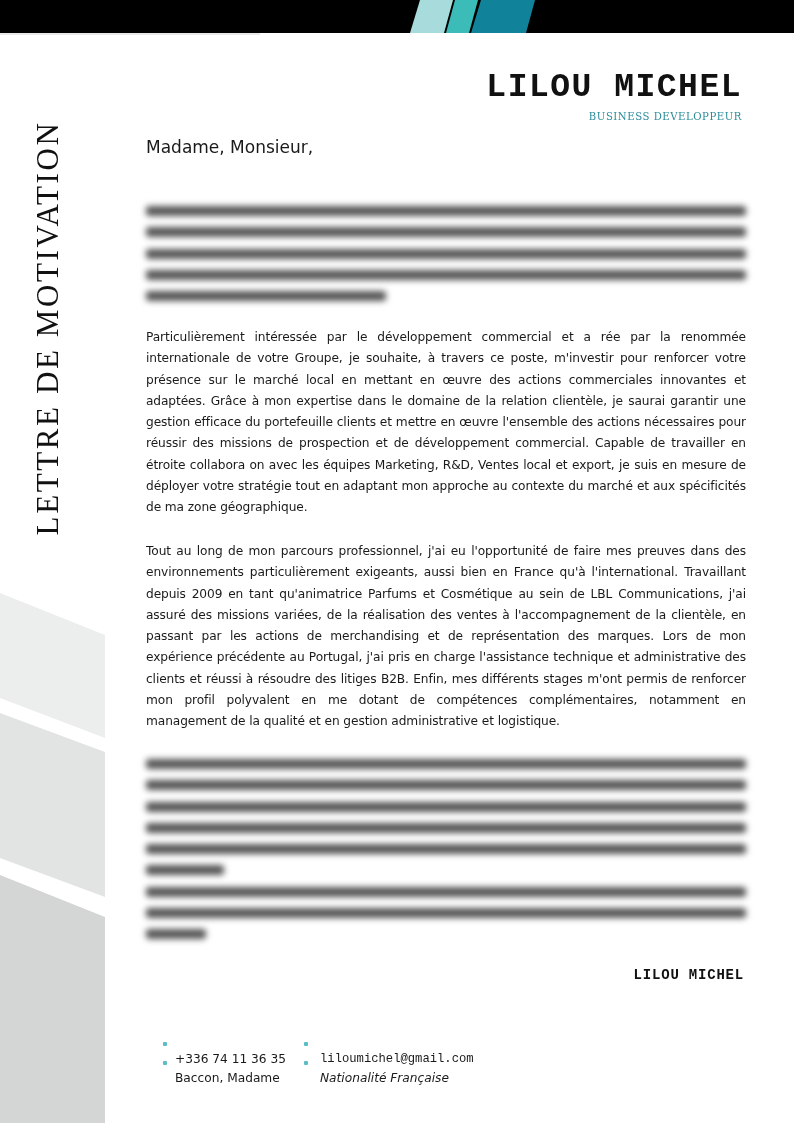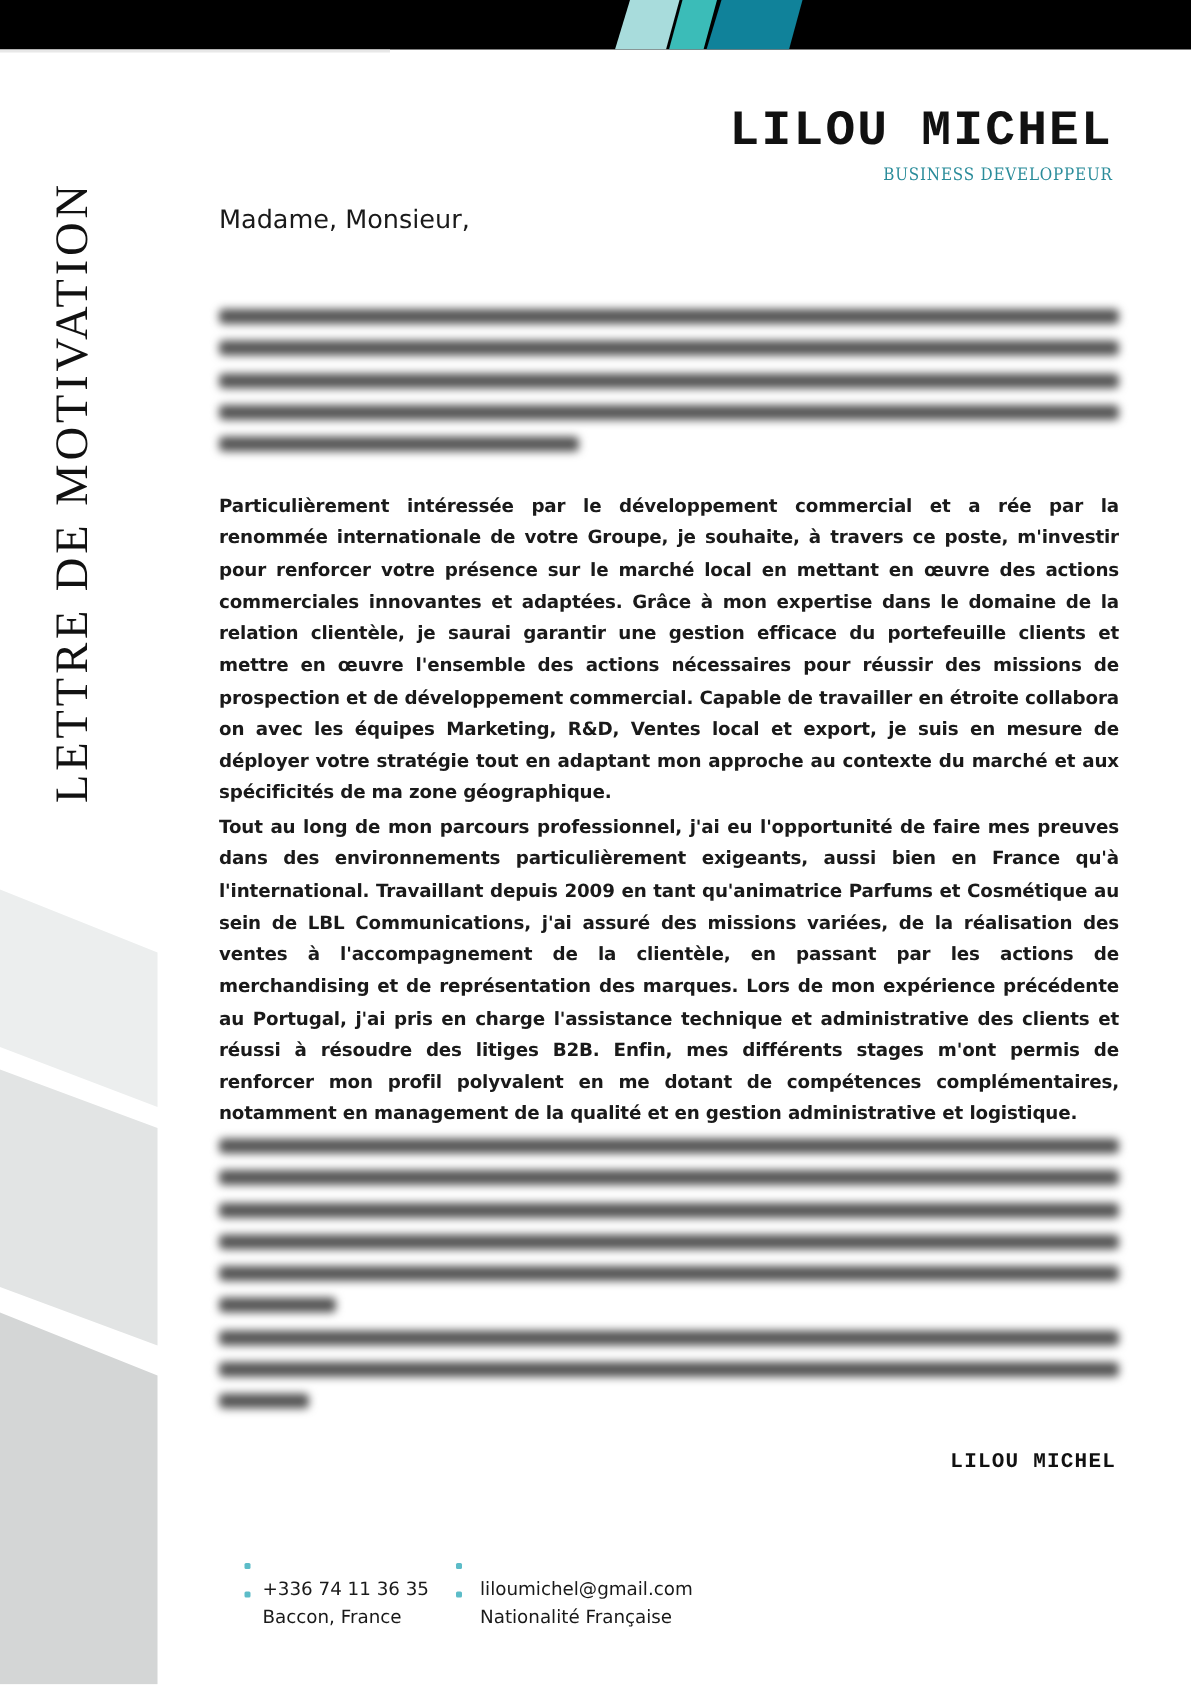--- a/index.html
+++ b/index.html
@@ -26,21 +26,21 @@
       font-weight: bold; font-size: 33px; letter-spacing: 1.5px; color: #111;
       line-height: 36px;
     }
     .job-title {
       position: absolute; right: 52px; top: 109px;
       font-family: "DejaVu Serif", serif; font-size: 11.5px;
       letter-spacing: 0.6px; color: #2a8c9a; transform: scaleX(0.88); transform-origin: right;
       white-space: nowrap;
     }
     .greeting { position: absolute; left: 146px; top: 137px; font-size: 17px; }
-    .para { position: absolute; left: 146px; width: 600px; font-size: 12.2px; line-height: 21.25px; text-align: justify; text-align-last: left; letter-spacing: -0.1px; font-weight: bold; }
+    .para { position: absolute; left: 146px; width: 600px; font-size: 12.2px; line-height: 21.25px; text-align: justify; text-align-last: left; letter-spacing: -0.1px; }
     .blurred { filter: blur(3px); color: #333; }
     .blurred .bl { display: block; height: 21.25px; position: relative; }
     .blurred .bl span { position: absolute; top: 6px; height: 10px; background: #555; border-radius: 3px; }
 
     .signature {
       position: absolute; right: 50px; top: 967px;
       font-family: "Liberation Mono", "DejaVu Sans Mono", monospace;
       font-weight: bold; font-size: 14px; letter-spacing: 0.8px; color: #111;
     }
 
@@ -127,23 +127,23 @@
 
 <div class="signature">LILOU MICHEL</div>
 
 <div class="contacts">
   <div class="contact-item" style="left:0;top:0;">
     <span class="bullet"></span>
     <span class="contact-text">+336 74 11 36 35</span>
   </div>
   <div class="contact-item" style="left:0;top:19px;">
     <span class="bullet"></span>
-    <span class="contact-text">Baccon, France</span>
+    <span class="contact-text">Baccon, Madame</span>
   </div>
   <div class="contact-item" style="left:141px;top:0;">
     <span class="bullet"></span>
-    <span class="contact-text" style="left:16px;">liloumichel@gmail.com</span>
+    <span class="contact-text" style="left:16px;font-family:Liberation Mono, monospace;">liloumichel@gmail.com</span>
   </div>
   <div class="contact-item" style="left:141px;top:19px;">
     <span class="bullet"></span>
-    <span class="contact-text" style="left:16px;">Nationalité Française</span>
+    <span class="contact-text" style="left:16px;font-style:italic;">Nationalité Française</span>
   </div>
 </div>
 
 </body></html>

